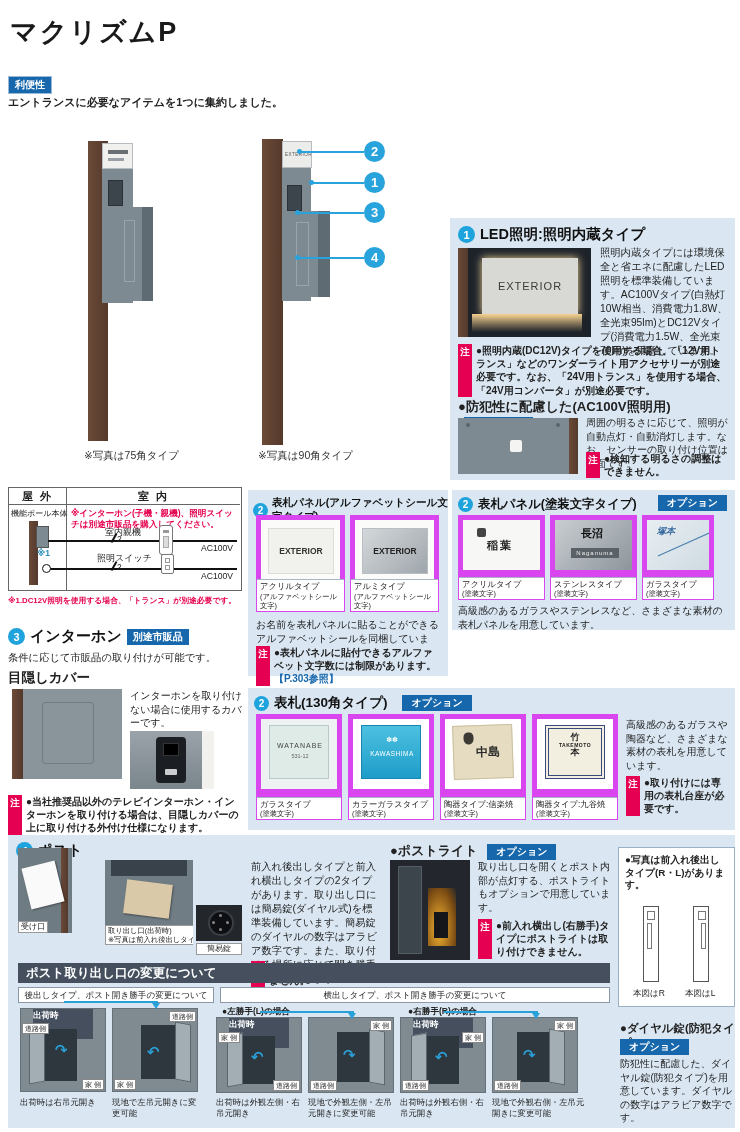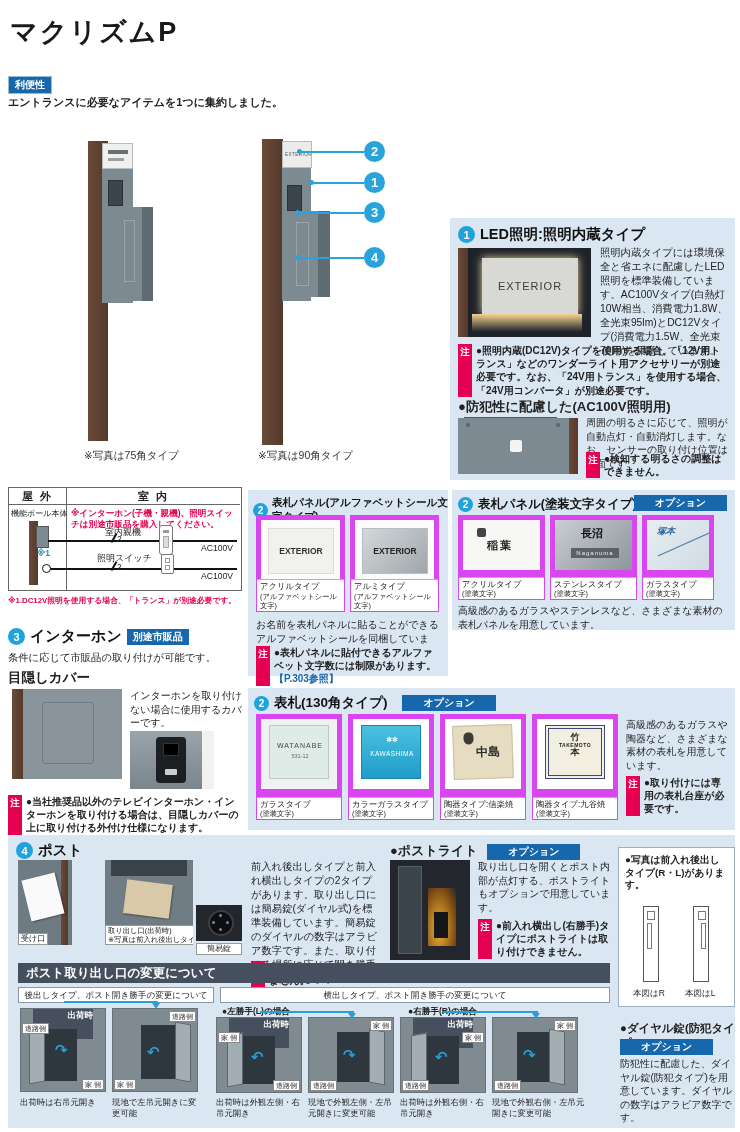--- a/index.html
+++ b/index.html
@@ -3,37 +3,37 @@
 <meta charset="utf-8">
 <style>
 *{margin:0;padding:0;box-sizing:border-box}
 body{font-family:"Liberation Sans","DejaVu Sans",sans-serif;background:#fff;color:#222}
 .page{position:relative;width:740px;height:1132px;background:#fff;overflow:hidden}
 .abs{position:absolute}
 .box{position:absolute;background:#dae7f3}
 .num{display:inline-flex;align-items:center;justify-content:center;width:17px;height:17px;border-radius:50%;background:#1fa3dc;color:#fff;font-weight:bold;font-size:11px;flex:none}
 .num.sm{width:15px;height:15px;font-size:10px}
 .sec-h{display:flex;align-items:center;gap:5px;font-weight:bold;color:#111}
-.opt{display:inline-block;background:#1667ab;color:#fff;font-size:10px;padding:1px 21px;font-weight:bold;line-height:1.4}
+.opt{display:inline-block;background:#1667ab;color:#fff;font-size:10px;padding:1px 9px;font-weight:bold;line-height:1.4}
 .mbadge{display:inline-block;background:#1667ab;color:#fff;font-size:10px;padding:1px 6px;font-weight:bold;line-height:1.4}
 .note{display:flex;gap:4px;align-items:stretch}
 .note-b{width:14px;background:#e50051;color:#fff;font-size:9.5px;text-align:center;padding-top:2px;flex:none;font-weight:bold}
 .note-t{font-size:10px;line-height:1.32;font-weight:bold}
 .desc{font-size:10.3px;line-height:1.36}
 .wood{background:linear-gradient(90deg,#6b4a38,#54392b)}
 .ph{position:absolute;background:#858f96;overflow:hidden}
 .cap{position:absolute;background:#fff;border:1px solid #999;font-size:8px;line-height:1.25;padding:0 2px;white-space:nowrap}
 .tile{position:absolute;background:#d946ef;border:1px solid #d946ef}
 .tile .img{position:absolute;left:4px;top:4px;right:4px;overflow:hidden}
 .tile .lb{position:absolute;left:0;right:0;bottom:0;border-top:1px solid #a8b6c4;font-size:8.3px;line-height:1.25;padding:1px 3px;background:#fff}
 .tile .lb .s{font-size:7.3px;display:block}
 .cline{position:absolute;height:2px;background:#29a3dc}
 .cdot{position:absolute;width:5px;height:5px;border-radius:50%;background:#29a3dc}
 .callout{position:absolute;width:21px;height:21px;border-radius:50%;background:#29a3dc;color:#fff;font-weight:bold;font-size:13px;display:flex;align-items:center;justify-content:center}
-.ship{position:absolute;top:0;left:12px;right:12px;background:#454f5e;color:#fff;font-size:8.5px;font-weight:bold;text-align:right;height:30px;line-height:13px}
+.ship{position:absolute;top:0;left:12px;right:12px;background:#454f5e;color:#fff;font-size:8.5px;font-weight:bold;text-align:left;height:30px;line-height:13px}
 .cnr{position:absolute;background:#fff;border:1px solid #888;font-size:7px;line-height:1.3;padding:0 2px;white-space:nowrap}
 .cph{position:absolute;background:#7f8a91;border:1px solid #66717a;overflow:hidden}
 .opening{position:absolute;background:#2f373e}
 .door{position:absolute;background:#a3adb4;border:1px solid #5a656d}
 .jarr{position:absolute;border-top:2px solid #2aa0d8}
 .jarr:after{content:"";position:absolute;right:-2px;top:0;border:4px solid transparent;border-top:6px solid #2aa0d8}
 .rot{position:absolute;color:#2aa0d8;font-weight:bold;font-size:15px}
 .subhead{position:absolute;background:#fff;border:1px solid #8a98a8;font-size:8.6px;text-align:center;line-height:14px;height:16px}
 .caption6{position:absolute;font-size:8.4px;line-height:1.25}
 .minipole{position:absolute;width:16px;height:76px;border:1px solid #555;background:#fff}
@@ -282,21 +282,21 @@
       <div class="note-b">注</div>
       <div class="note-t">●取り付けには専用の表札台座が必要です。</div>
     </div>
   </div>
 
   <div class="box" style="left:8px;top:835px;width:727px;height:293px">
     <div class="abs sec-h" style="left:8px;top:6px;font-size:14.5px">
       <span class="num">4</span>
       <span>ポスト</span>
     </div>
-    <div class="ph" style="left:10px;top:25px;width:54px;height:85px;background:#6f7b83">
+    <div class="ph" style="left:10px;top:13px;width:54px;height:85px;background:#6f7b83">
       <div class="abs wood" style="right:4px;top:0;width:7px;height:85px"></div>
       <div class="abs" style="left:8px;top:16px;width:34px;height:42px;background:#fafafa;transform:rotate(-14deg);box-shadow:1px 1px 2px rgba(0,0,0,.4)"></div>
       <div class="cap" style="left:0;bottom:0">受け口</div>
     </div>
     <div class="ph" style="left:97px;top:25px;width:88px;height:85px;background:#717d85">
       <div class="abs" style="left:6px;top:0;width:76px;height:16px;background:#39424a"></div>
       <div class="abs" style="left:20px;top:22px;width:46px;height:34px;background:#d9c9a8;transform:rotate(7deg);box-shadow:1px 1px 2px rgba(0,0,0,.4)"></div>
       <div class="cap" style="left:0;bottom:0;font-size:7.3px">
         <span>取り出し口(出荷時)</span><br>
         <span>※写真は前入れ後出しタイプ</span>

